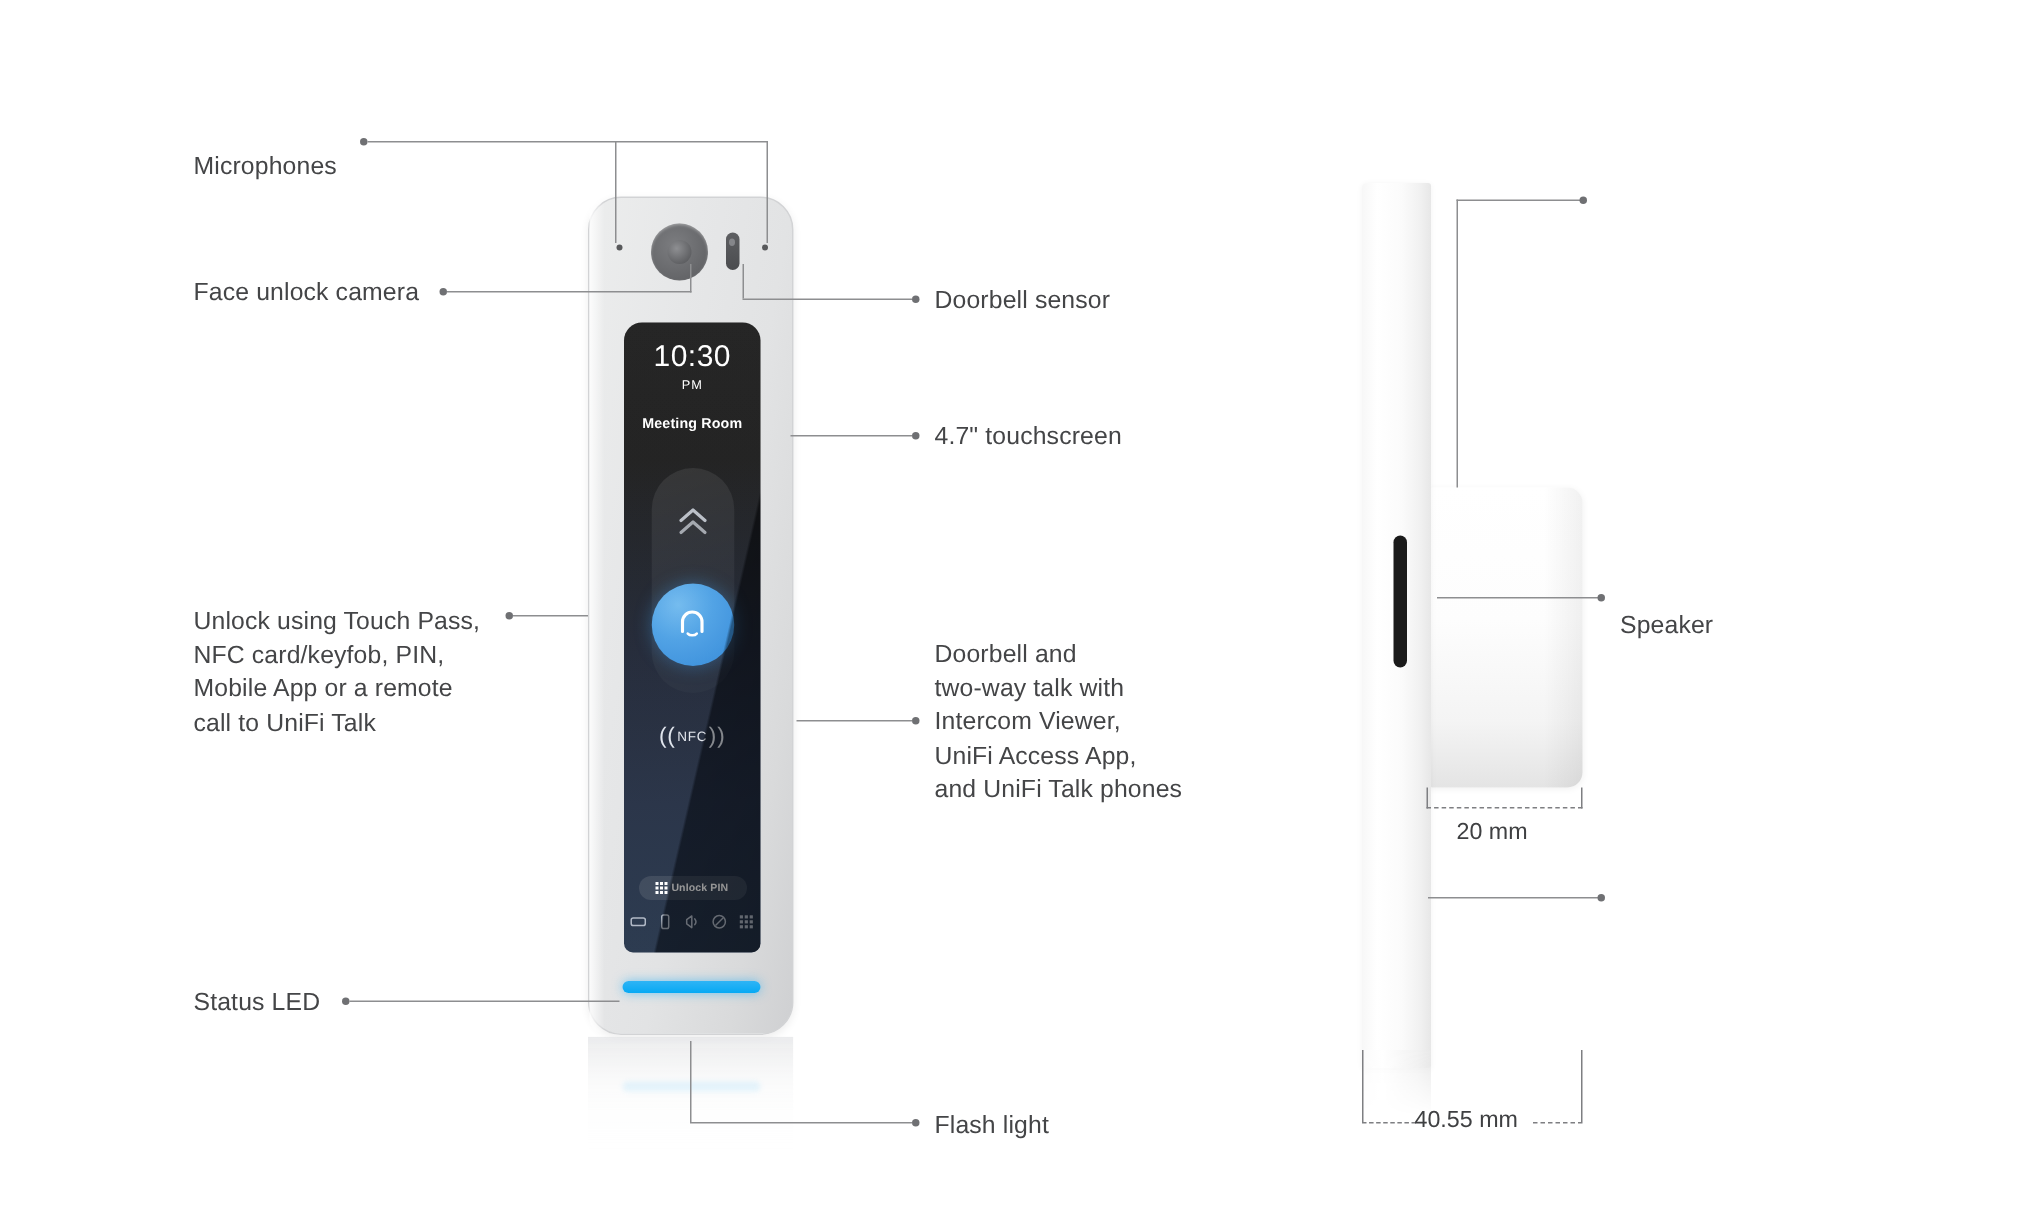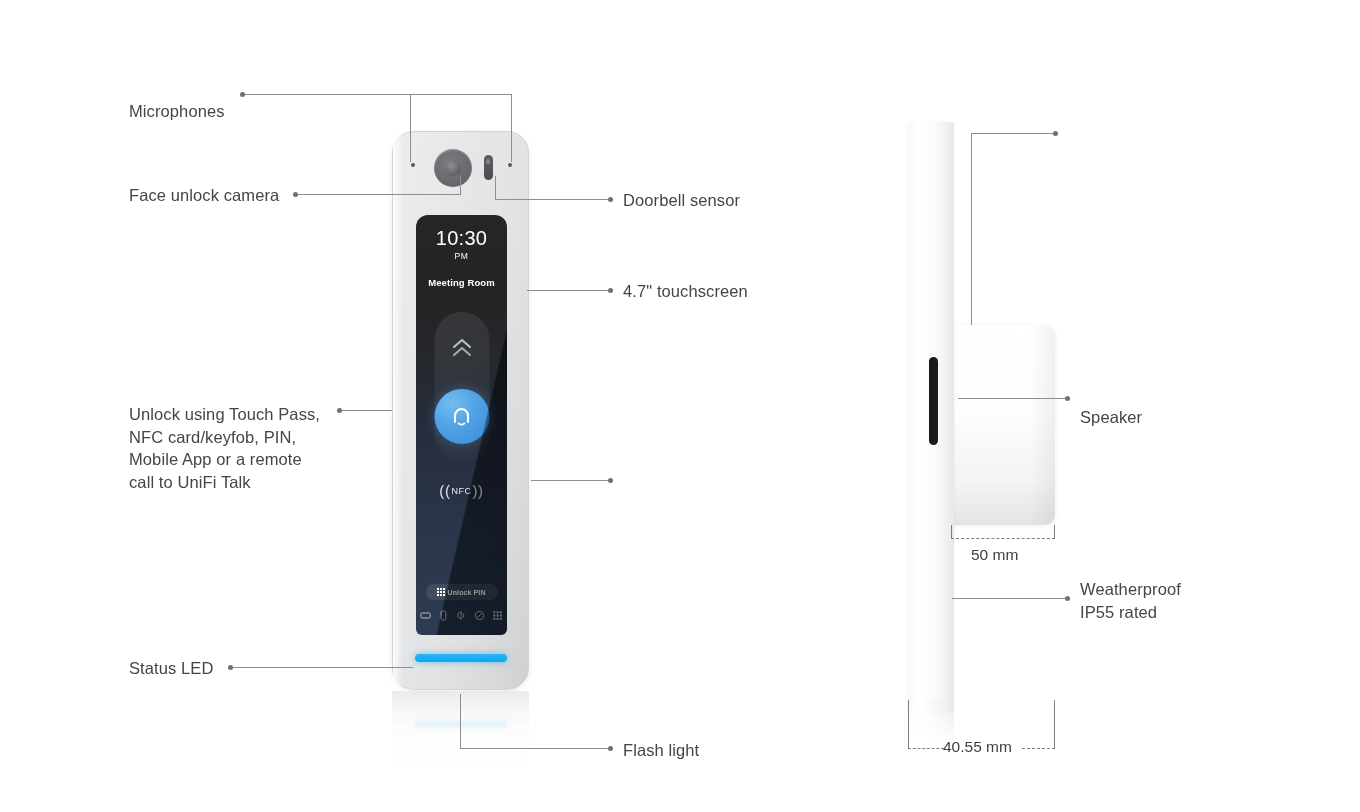--- a/index.html
+++ b/index.html
@@ -390,37 +390,40 @@
 
   <div class="lead-h" style="left:958px; top:398px; width:108px;"></div>
   <div class="dot" style="left:1065px; top:396px;"></div>
 
   <div class="lead-h" style="left:952px; top:598px; width:114px;"></div>
   <div class="dot" style="left:1065px; top:596px;"></div>
 
   <div class="dim-tick" style="left:951px; top:525px; height:14px;"></div>
   <div class="dim-line-dashed-h" style="left:951px; top:538px; width:104px;"></div>
   <div class="dim-tick" style="left:1054px; top:525px; height:14px;"></div>
-  <div class="dim-text" style="left:971px; top:546px;">50 mm</div>
+  <div class="dim-text" style="left:971px; top:546px;">20 mm</div>
 
   <div class="dim-tick" style="left:908px; top:700px; height:48px;"></div>
   <div class="dim-line-dashed-h" style="left:908px; top:748px; width:36px;"></div>
   <div class="dim-text" style="left:943px; top:738px;">40.55 mm</div>
   <div class="dim-line-dashed-h" style="left:1022px; top:748px; width:33px;"></div>
   <div class="dim-tick" style="left:1054px; top:700px; height:48px;"></div>
 
   <div class="label" style="left:129px; top:100px;">Microphones</div>
   <div class="label" style="left:129px; top:184px;">Face unlock camera</div>
   <div class="label" style="left:129px; top:372px;margin-top:31px;">Unlock using Touch Pass,
 NFC card/keyfob, PIN,
 Mobile App or a remote
 call to UniFi Talk</div>
   <div class="label" style="left:129px; top:657px;">Status LED</div>
 
   <div class="label" style="left:623px; top:189px;">Doorbell sensor</div>
   <div class="label" style="left:623px; top:280px;">4.7" touchscreen</div>
+  <div class="label" style="left:623px; top:425px;">Doorbell and
+two-way talk with
+Intercom Viewer,
+UniFi Access  App,
+and UniFi Talk phones</div>
   <div class="label" style="left:623px; top:739px;">Flash light</div>
 
   <div class="label" style="left:1080px; top:388px;margin-top:18px;">Speaker</div>
-  <div class="label" style="left:1080px; top:578px;">Weatherproof
-IP55 rated</div>
 
 </div>
 
 </body></html>

